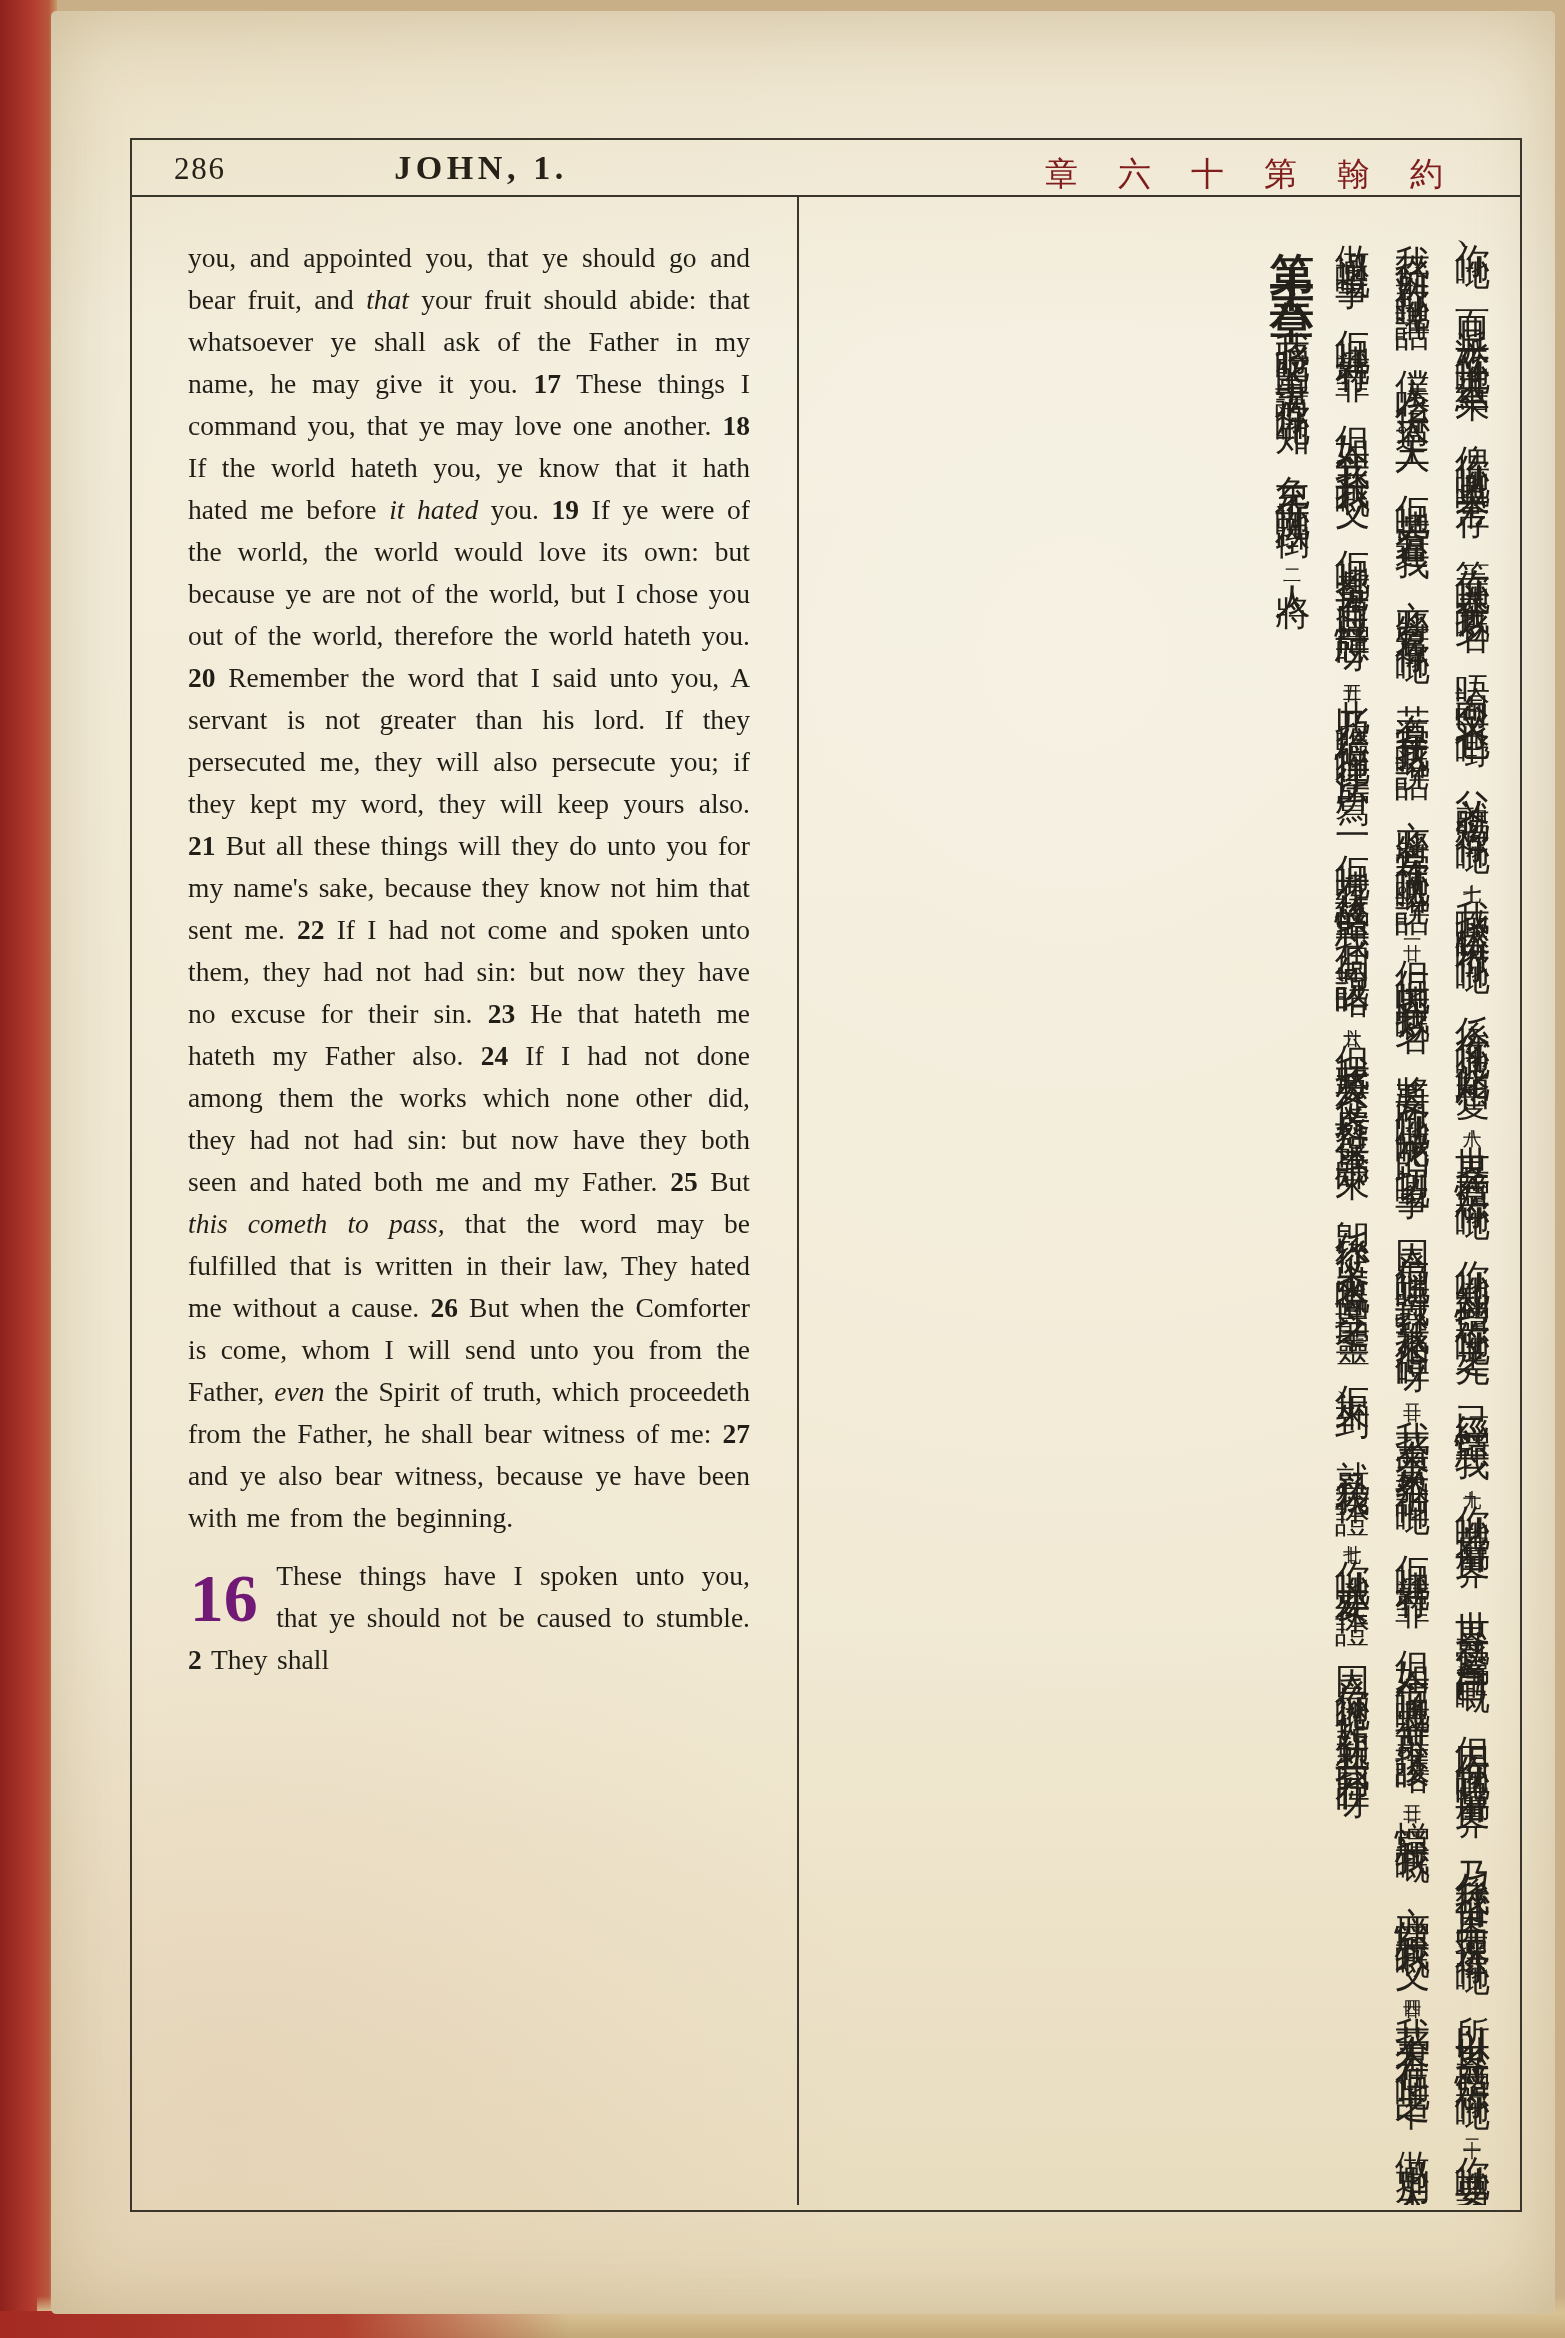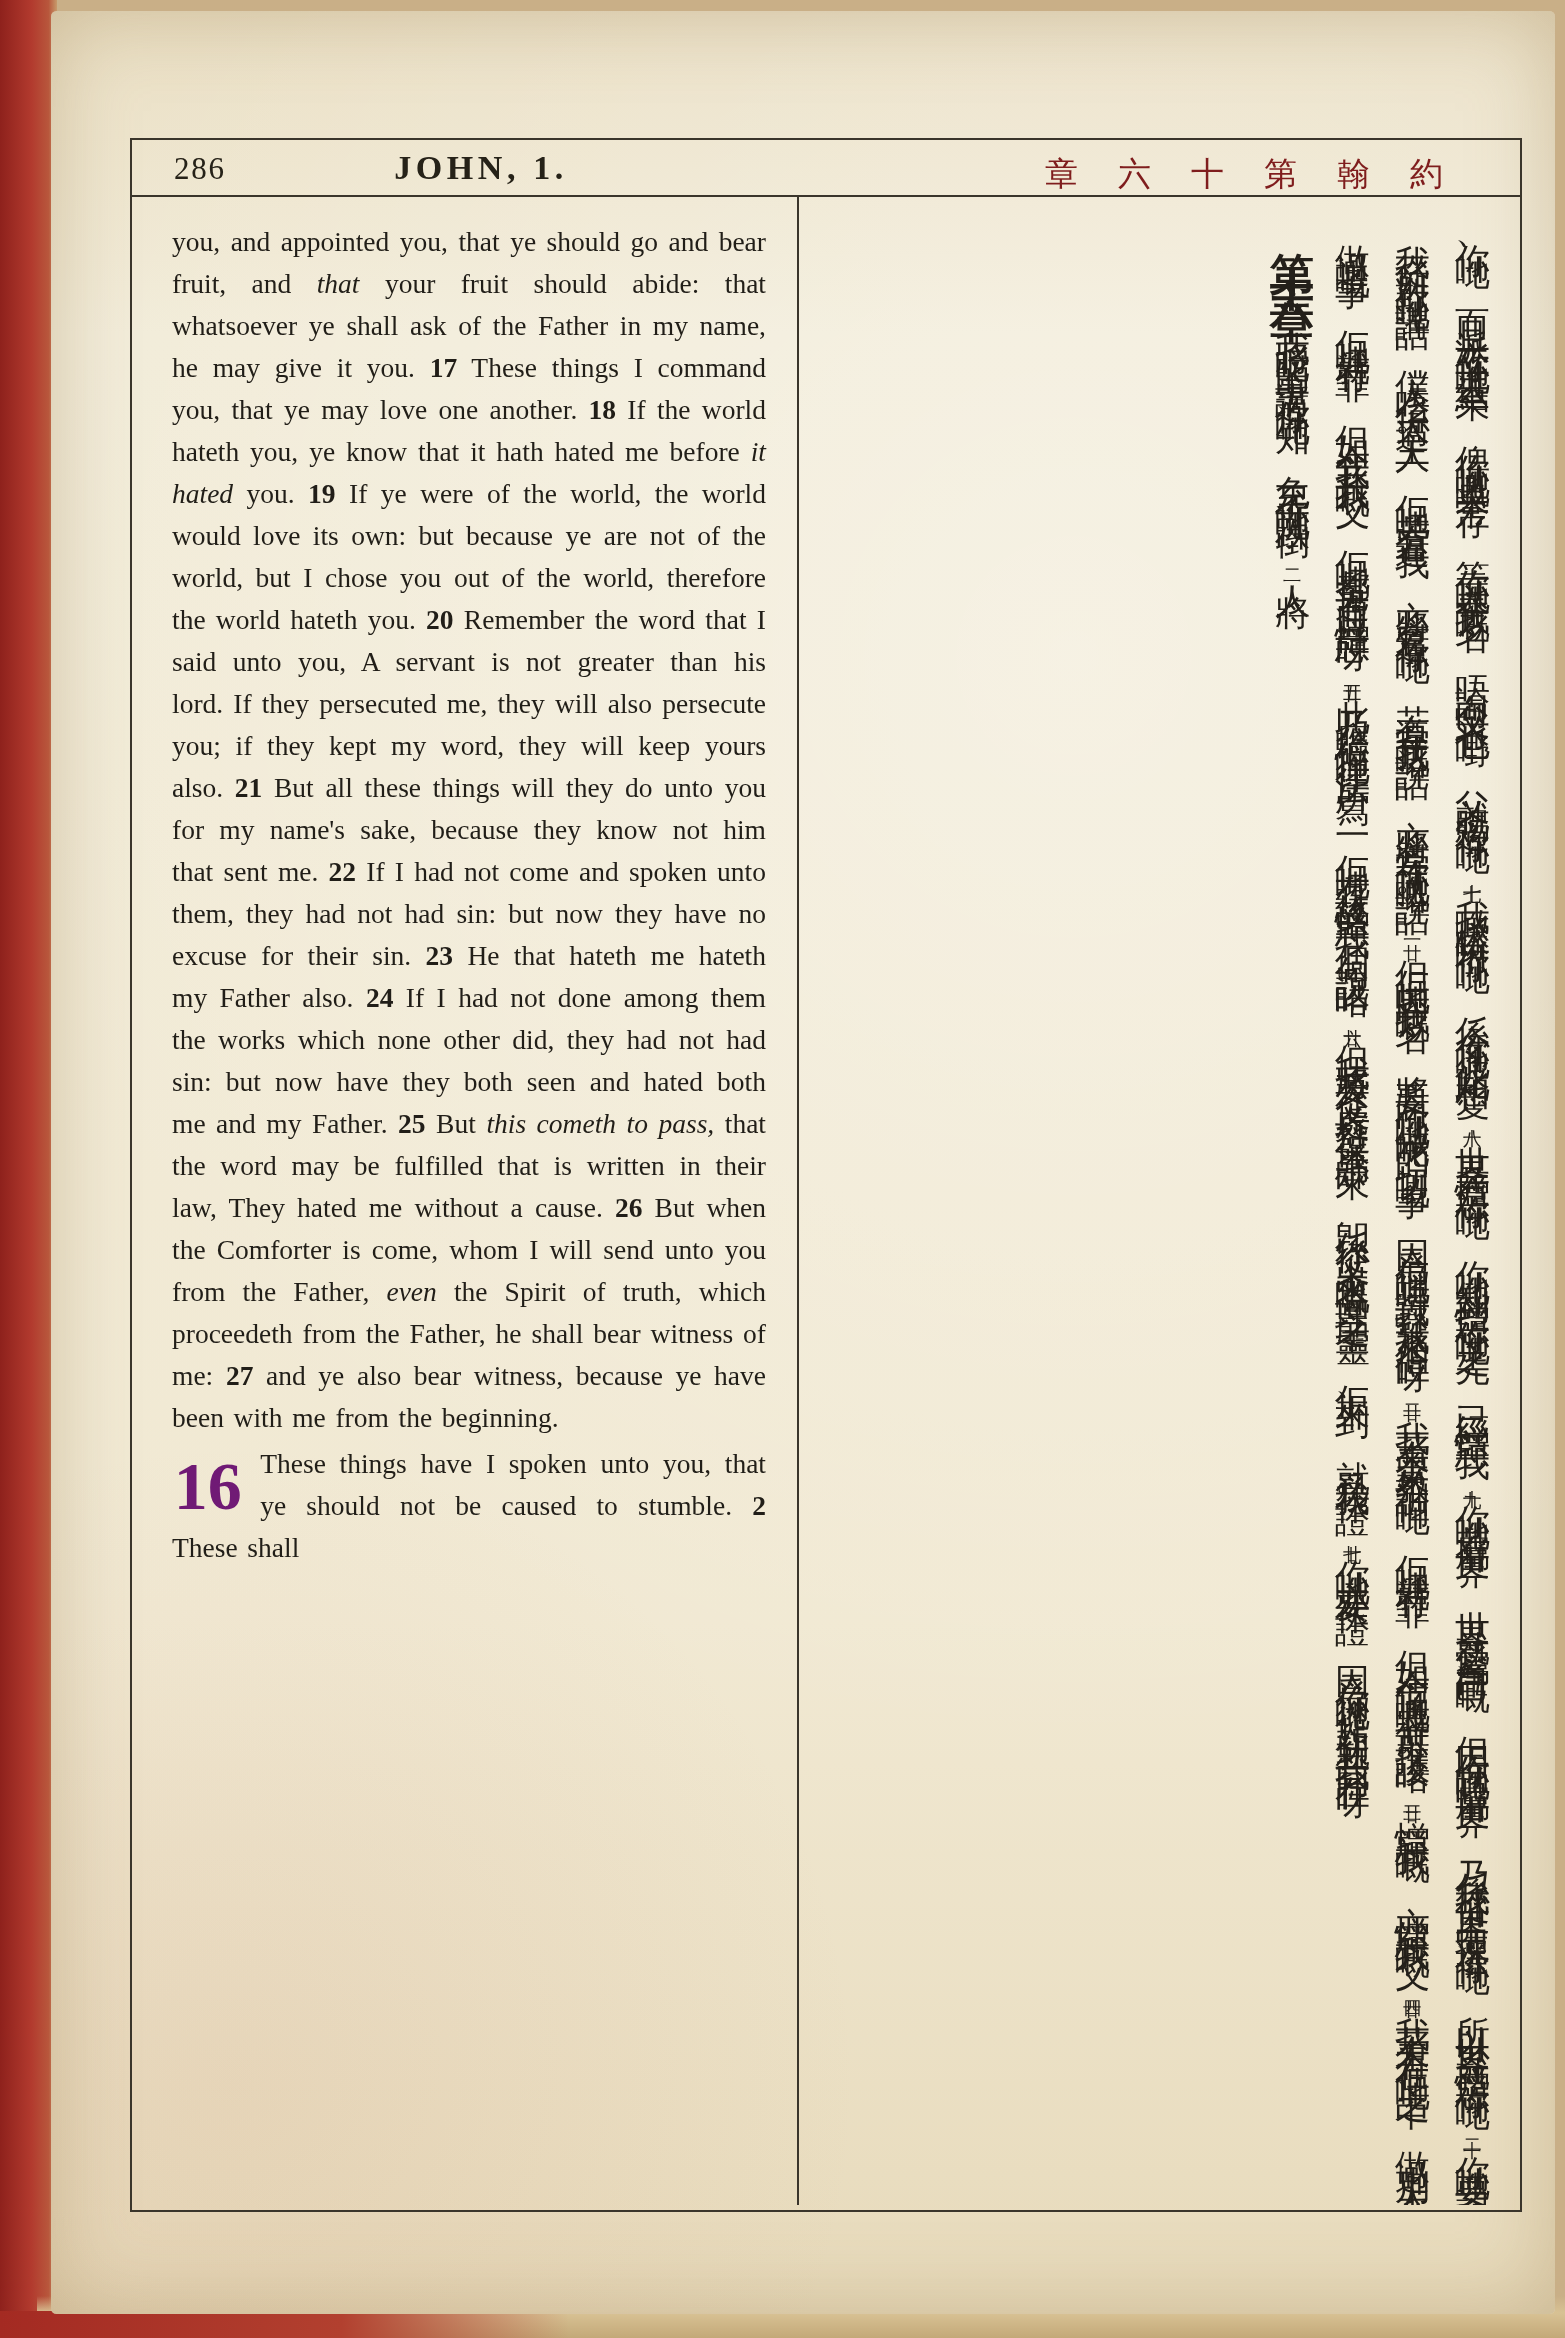--- a/index.html
+++ b/index.html
@@ -57,21 +57,21 @@
     width:667px; border-right:2.8px solid #3a352b;
     padding:24px 31px 11px 40px;
     overflow:hidden;
   }
   .eng-text {
     font-size:27.5px; line-height:42px; text-align:justify;
     word-spacing:2.8px; color:#211e18;
   }
   .eng-text .vnum { font-weight:bold; }
   .eng-text .ital { font-style:italic; }
-  .para { margin:0; }
+  .para { margin:16px; }
   .chapter-start { margin-top:3.7px; }
   .dropcap {
     float:left; font-size:68px; font-weight:bold; line-height:72px;
     padding:7.3px 18.4px 0 1.8px; color:#701a75;
   }
   .chinese-col {
     flex:1; padding:20px 18.4px 16.5px 13px; overflow:hidden;
   }
   .cjk-flow {
     writing-mode:vertical-rl; text-orientation:upright;
@@ -105,21 +105,21 @@
     <div class="page-number">286</div>
     <div class="header-title-en">JOHN, 1.</div>
     <div class="header-title-cjk">章六十第翰約</div>
   </div>
 
   <div class="content">
 
     <div class="english-col">
       <div class="eng-text">
         <p class="para"><span class="run">you, and appointed you, that ye should go and bear fruit, and </span><span class="ital">that</span><span class="run"> your fruit should abide: that whatsoever ye shall ask of the Father in my name, he may give it you.  </span><span class="vnum">17</span><span class="run"> These things I command you, that ye may love one another.  </span><span class="vnum">18</span><span class="run"> If the world hateth you, ye know that it hath hated me before </span><span class="ital">it hated</span><span class="run"> you.  </span><span class="vnum">19</span><span class="run"> If ye were of the world, the world would love its own: but because ye are not of the world, but I chose you out of the world, therefore the world hateth you.  </span><span class="vnum">20</span><span class="run"> Remember the word that I said unto you, A servant is not greater than his lord.  If they persecuted me, they will also persecute you; if they kept my word, they will keep yours also.  </span><span class="vnum">21</span><span class="run"> But all these things will they do unto you for my name's sake, because they know not him that sent me.  </span><span class="vnum">22</span><span class="run"> If I had not come and spoken unto them, they had not had sin: but now they have no excuse for their sin.  </span><span class="vnum">23</span><span class="run"> He that hateth me hateth my Father also.  </span><span class="vnum">24</span><span class="run"> If I had not done among them the works which none other did, they had not had sin: but now have they both seen and hated both me and my Father.  </span><span class="vnum">25</span><span class="run"> But </span><span class="ital">this cometh to pass,</span><span class="run"> that the word may be fulfilled that is written in their law, They hated me without a cause.  </span><span class="vnum">26</span><span class="run"> But when the Comforter is come, whom I will send unto you from the Father, </span><span class="ital">even</span><span class="run"> the Spirit of truth, which proceedeth from the Father, he shall bear witness of me:  </span><span class="vnum">27</span><span class="run"> and ye also bear witness, because ye have been with me from the beginning.</span></p>
-        <p class="para chapter-start"><span class="dropcap">16</span><span><span class="run">These things have I spoken unto you, that ye should not be caused to stumble.  </span><span class="vnum">2</span><span class="run"> These shall</span></span></p>
+        <p class="para chapter-start"><span class="dropcap">16</span><span><span class="run">These things have I spoken unto you, that ye should not be caused to stumble.  </span><span class="vnum">2</span><span class="run"> They shall</span></span></p>
       </div>
     </div>
 
     <div class="chinese-col">
       <div class="cjk-flow">
         <div class="cjk-section"><span class="cjk-run">你哋、而且派立你哋去結果、俾你哋嘅果常存、等你哋奉我嘅名、唔論向父求乜嘢、父就賜過你哋。</span><span class="cjk-vnum">十七</span><span class="cjk-run">我噉樣吩咐你哋、係令你哋彼此相愛。</span><span class="cjk-vnum">十八</span><span class="cjk-run">世界若憎惡你哋、你哋知到憎惡你哋之先、已經憎惡我。</span><span class="cjk-vnum">十九</span><span class="cjk-run">你哋若屬世界、世界就愛屬自己嘅、但因你哋唔屬世界、乃係我從世界中揀選你哋、所以世界就憎惡你哋。</span><span class="cjk-vnum">二十</span><span class="cjk-run">你哋要記念我從前對你哋講話、僕人唔係大過主人。佢哋若窘逼我、亦將窘逼你哋、若遵守我嘅說話、亦將遵守你哋嘅說話。</span><span class="cjk-vnum">廿一</span><span class="cjk-run">但佢哋因我嘅名、將要向你哋做呢的一切嘅事、因爲佢哋唔識打發我來個位呀。</span><span class="cjk-vnum">廿二</span><span class="cjk-run">我若未曾來教訓佢哋、佢哋就冇罪、但如今佢哋嘅罪無可推諉咯。</span><span class="cjk-vnum">廿三</span><span class="cjk-run">憎惡我嘅、亦憎惡我嘅父。</span><span class="cjk-vnum">廿四</span><span class="cjk-run">我若未有在佢哋之中、做過別人未曾做過嘅事、佢哋就冇罪、但如今我共我嘅父、佢哋都見過而且憎惡呀。</span><span class="cjk-vnum">廿五</span><span class="cjk-run">此乃應驗佢哋律法所寫、一佢哋冇緣故憎惡我一個句說話咯。</span><span class="cjk-vnum">廿六</span><span class="cjk-run">但我將要從父處打發保惠師來、卽係從父出來嘅眞理之聖靈、佢來到、就爲我作證。</span><span class="cjk-vnum">廿七</span><span class="cjk-run">你哋亦要作證、因爲你哋從起初就共我同在呀。</span></div>
         <div class="cjk-section"><span class="cjk-heading">第十六章</span><span><span class="cjk-run">我將呢的事講過你哋知、免至你哋跌倒、</span><span class="cjk-vnum">二</span><span class="cjk-run">人將</span></span></div>
       </div>
     </div>
 

